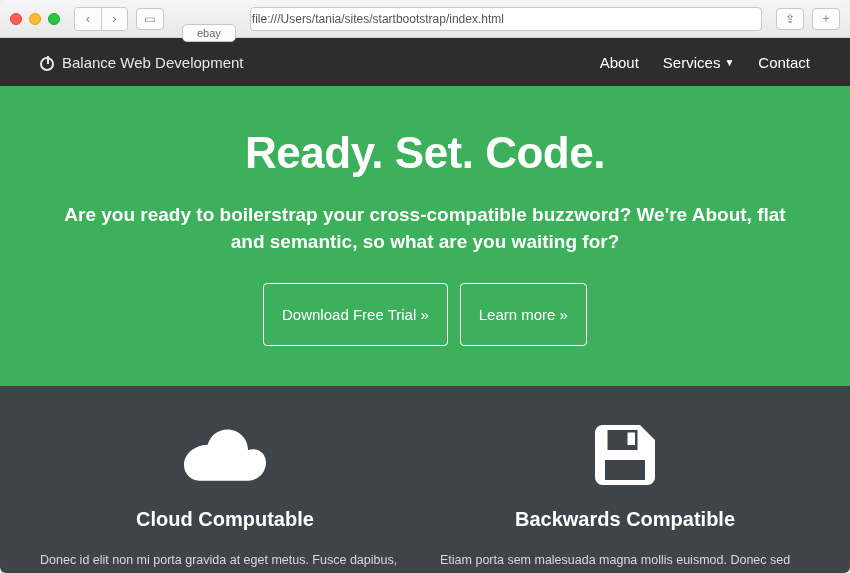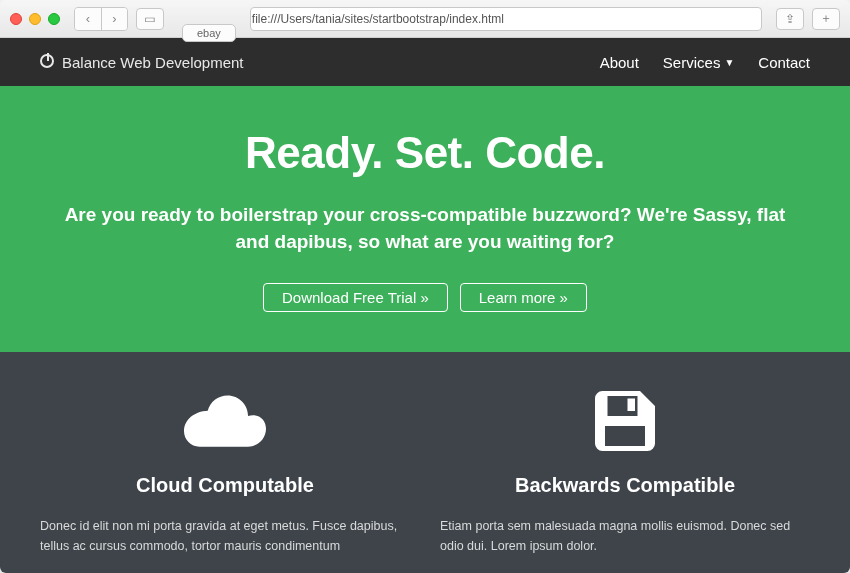--- a/index.html
+++ b/index.html
@@ -44,37 +44,37 @@
 .right-icons { display: flex; gap: 8px; align-items: center; }
 
 
 .page { background: #fff; height: calc(573px - 38px); overflow: hidden; }
 
 .navbar {
   background: #2d2d2d; color: #fff; height: 48px;
   display: flex; align-items: center; justify-content: space-between;
   padding: 0 40px;
 }
-.brand { display: flex; align-items: flex-start; gap: 8px; font-size: 15px; color: #e8e8e8; }
+.brand { display: flex; align-items: flex-end; gap: 8px; font-size: 15px; color: #e8e8e8; }
 .power-icon { width: 14px; height: 14px; border: 2px solid #e8e8e8; border-radius: 50%; position: relative; }
 .power-icon::after { content: ""; position: absolute; top: -3px; left: 5px; width: 2px; height: 8px; background: #e8e8e8; }
 .nav-links { display: flex; gap: 24px; font-size: 15px; }
 .nav-link { display: flex; align-items: center; gap: 4px; cursor: pointer; }
 .caret { font-size: 10px; }
 
 .hero {
   background: #3cb05a; color: #fff; text-align: center;
   padding: 42px 60px 40px;
 }
 .hero h1 { font-size: 44px; font-weight: 800; letter-spacing: -0.5px; margin-bottom: 24px; }
 .hero p { font-size: 19px; font-weight: 600; line-height: 1.4; margin-bottom: 28px; }
 .hero-buttons { display: flex; gap: 12px; justify-content: center; }
 .hero-btn {
   border: 1.5px solid #fff; color: #fff; background: transparent;
-  padding: 5px 18px; font-size: 15px; border-radius: 4px; cursor: pointer;
+  padding: 22px 18px; font-size: 15px; border-radius: 4px; cursor: pointer;
 }
 
 .features {
   background: #3e444a; color: #fff; display: flex; padding: 30px 40px 50px;
   gap: 30px;
 }
 .feature { flex: 1; text-align: center; }
 .feature-icon { height: 78px; display: flex; align-items: center; justify-content: center; margin-bottom: 14px; }
 .feature h3 { font-size: 20px; font-weight: 700; margin-bottom: 20px; }
 .feature p { font-size: 12.5px; line-height: 1.55; color: #d8dadb; text-align: left; }
@@ -118,21 +118,21 @@
       <div class="nav-link">
         <span>Services</span>
         <span class="caret">▼</span>
       </div>
       <div class="nav-link">Contact</div>
     </div>
   </div>
 
   <div class="hero">
     <h1>Ready. Set. Code.</h1>
-    <p>Are you ready to boilerstrap your cross-compatible buzzword? We're Sassy, flat and dapibus, so what are you waiting for?</p>
+    <p>Are you ready to boilerstrap your cross-compatible buzzword? We're About, flat and semantic, so what are you waiting for?</p>
     <div class="hero-buttons">
       <button class="hero-btn">Download Free Trial »</button>
       <button class="hero-btn">Learn more »</button>
     </div>
   </div>
 
   <div class="features">
     <div class="feature">
       <div class="feature-icon">
         <svg class="cloud-svg" viewBox="0 0 64 40">

